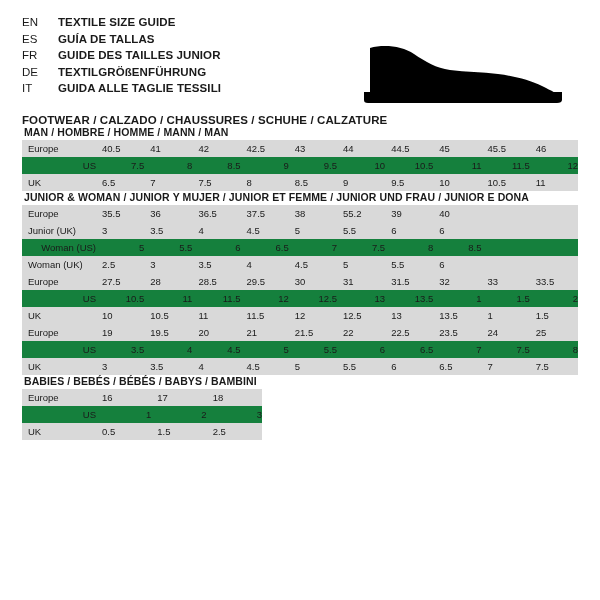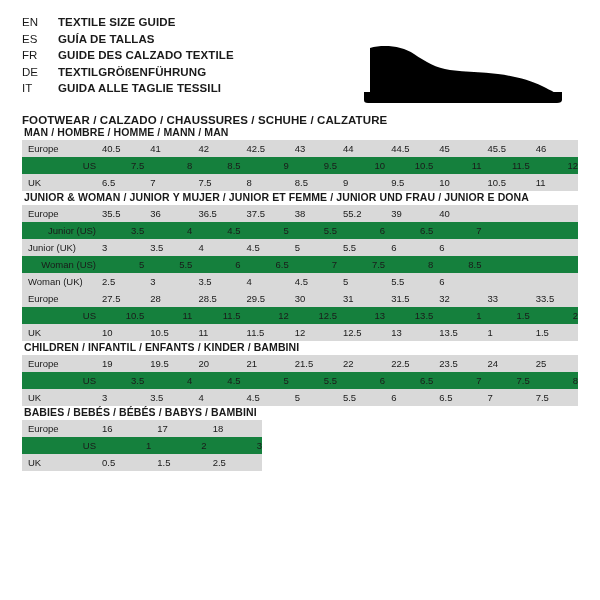--- a/index.html
+++ b/index.html
@@ -116,21 +116,21 @@
           <tr class="lang-row">
             <td class="lang-code">EN</td>
             <td class="lang-title">TEXTILE SIZE GUIDE</td>
           </tr>
           <tr class="lang-row">
             <td class="lang-code">ES</td>
             <td class="lang-title">GUÍA DE TALLAS</td>
           </tr>
           <tr class="lang-row">
             <td class="lang-code">FR</td>
-            <td class="lang-title">GUIDE DES CALZADO TEXTILE</td>
+            <td class="lang-title">GUIDE DES TAILLES JUNIOR</td>
           </tr>
           <tr class="lang-row">
             <td class="lang-code">DE</td>
             <td class="lang-title">TEXTILGRÖßENFÜHRUNG</td>
           </tr>
           <tr class="lang-row">
             <td class="lang-code">IT</td>
             <td class="lang-title">GUIDA ALLE TAGLIE TESSILI</td>
           </tr>
         </tbody>
@@ -207,33 +207,20 @@
               <td>36</td>
               <td>36.5</td>
               <td>37.5</td>
               <td>38</td>
               <td>55.2</td>
               <td>39</td>
               <td>40</td>
               <td></td>
               <td></td>
             </tr>
-            <tr class="plain">
-              <td class="label">Junior (US)</td>
-              <td>3.5</td>
-              <td>4</td>
-              <td>4.5</td>
-              <td>5</td>
-              <td>5.5</td>
-              <td>6</td>
-              <td>6.5</td>
-              <td>7</td>
-              <td></td>
-              <td></td>
-            </tr>
             <tr class="shaded">
               <td class="label">Junior (UK)</td>
               <td>3</td>
               <td>3.5</td>
               <td>4</td>
               <td>4.5</td>
               <td>5</td>
               <td>5.5</td>
               <td>6</td>
               <td>6</td>
@@ -308,21 +295,20 @@
               <td>12.5</td>
               <td>13</td>
               <td>13.5</td>
               <td>1</td>
               <td>1.5</td>
             </tr>
           </tbody>
         </table>
       </div>
       <div class="block">
-        <div class="block-title">CHILDREN / INFANTIL / ENFANTS / KINDER / BAMBINI</div>
         <table class="sizes">
           <tbody>
             <tr class="shaded">
               <td class="label">Europe</td>
               <td>19</td>
               <td>19.5</td>
               <td>20</td>
               <td>21</td>
               <td>21.5</td>
               <td>22</td>

